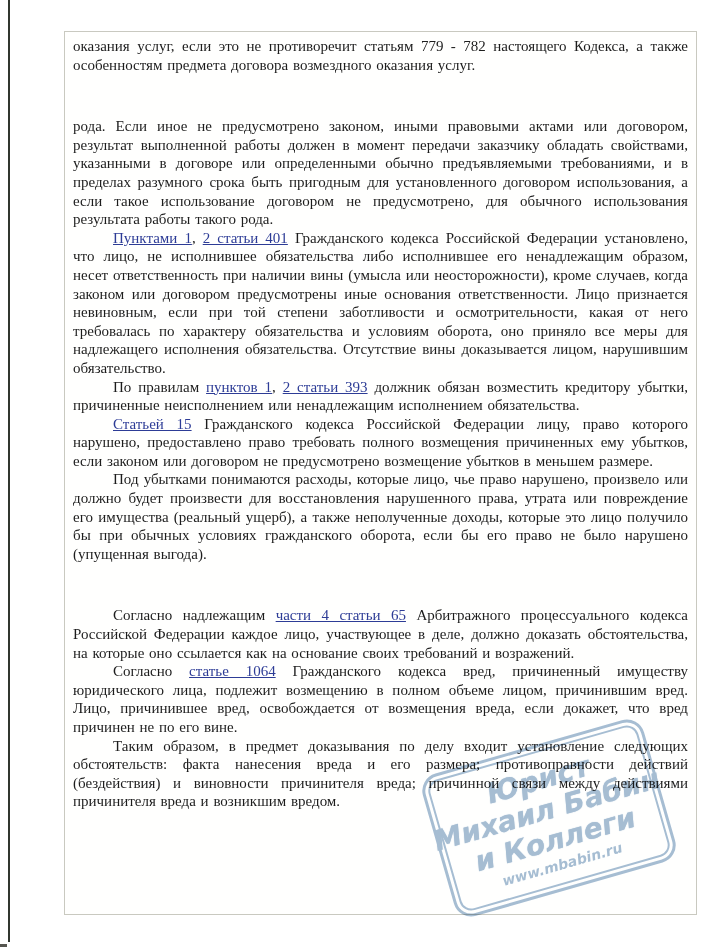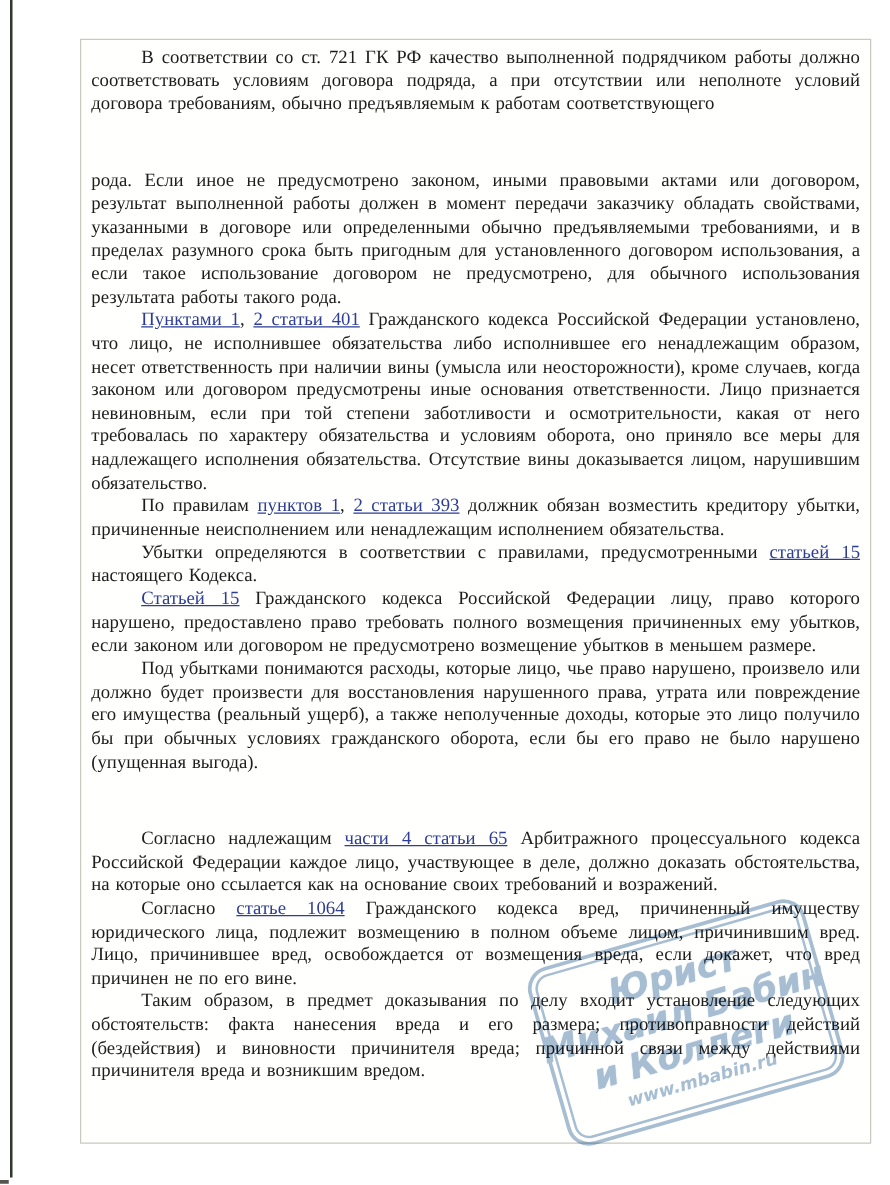--- a/index.html
+++ b/index.html
@@ -88,25 +88,24 @@
     white-space: nowrap;
   }
 </style>
 </head>
 <body>
 
 <div class="left-rule"></div>
 <div class="corner-tick"></div>
 
 <div class="text-box" id="doc-body">
-    <p class="para indent"><span>В соответствии со ст. 721 ГК РФ качество выполненной подрядчиком работы должно соответствовать условиям договора подряда, а при отсутствии или неполноте условий договора требованиям, обычно предъявляемым к работам соответствующего</span></p>
+    <p class="para"><span>оказания услуг, если это не противоречит статьям 779 - 782 настоящего Кодекса, а также особенностям предмета договора возмездного оказания услуг.</span></p>
     <p class="para gap"><span>рода. Если иное не предусмотрено законом, иными правовыми актами или договором, результат выполненной работы должен в момент передачи заказчику обладать свойствами, указанными в договоре или определенными обычно предъявляемыми требованиями, и в пределах разумного срока быть пригодным для установленного договором использования, а если такое использование договором не предусмотрено, для обычного использования результата работы такого рода.</span></p>
     <p class="para indent"><a class="doc-link">Пунктами 1</a><span>, </span><a class="doc-link">2 статьи 401</a><span> Гражданского кодекса Российской Федерации установлено, что лицо, не исполнившее обязательства либо исполнившее его ненадлежащим образом, несет ответственность при наличии вины (умысла или неосторожности), кроме случаев, когда законом или договором предусмотрены иные основания ответственности. Лицо признается невиновным, если при той степени заботливости и осмотрительности, какая от него требовалась по характеру обязательства и условиям оборота, оно приняло все меры для надлежащего исполнения обязательства. Отсутствие вины доказывается лицом, нарушившим обязательство.</span></p>
     <p class="para indent"><span>По правилам </span><a class="doc-link">пунктов 1</a><span>, </span><a class="doc-link">2 статьи 393</a><span> должник обязан возместить кредитору убытки, причиненные неисполнением или ненадлежащим исполнением обязательства.</span></p>
-    <p class="para indent"><span>Убытки определяются в соответствии с правилами, предусмотренными </span><a class="doc-link">статьей 15</a><span> настоящего Кодекса.</span></p>
     <p class="para indent"><a class="doc-link">Статьей 15</a><span> Гражданского кодекса Российской Федерации лицу, право которого нарушено, предоставлено право требовать полного возмещения причиненных ему убытков, если законом или договором не предусмотрено возмещение убытков в меньшем размере.</span></p>
     <p class="para indent"><span>Под убытками понимаются расходы, которые лицо, чье право нарушено, произвело или должно будет произвести для восстановления нарушенного права, утрата или повреждение его имущества (реальный ущерб), а также неполученные доходы, которые это лицо получило бы при обычных условиях гражданского оборота, если бы его право не было нарушено (упущенная выгода).</span></p>
     <p class="para indent gap"><span>Согласно надлежащим </span><a class="doc-link">части 4 статьи 65</a><span> Арбитражного процессуального кодекса Российской Федерации каждое лицо, участвующее в деле, должно доказать обстоятельства, на которые оно ссылается как на основание своих требований и возражений.</span></p>
     <p class="para indent"><span>Согласно </span><a class="doc-link">статье 1064</a><span> Гражданского кодекса вред, причиненный имуществу юридического лица, подлежит возмещению в полном объеме лицом, причинившим вред. Лицо, причинившее вред, освобождается от возмещения вреда, если докажет, что вред причинен не по его вине.</span></p>
     <p class="para indent"><span>Таким образом, в предмет доказывания по делу входит установление следующих обстоятельств: факта нанесения вреда и его размера; противоправности действий (бездействия) и виновности причинителя вреда; причинной связи между действиями причинителя вреда и возникшим вредом.</span></p>
   </div>
 
 <div class="watermark">
   <div class="wm-outer">
     <div class="wm-inner">

